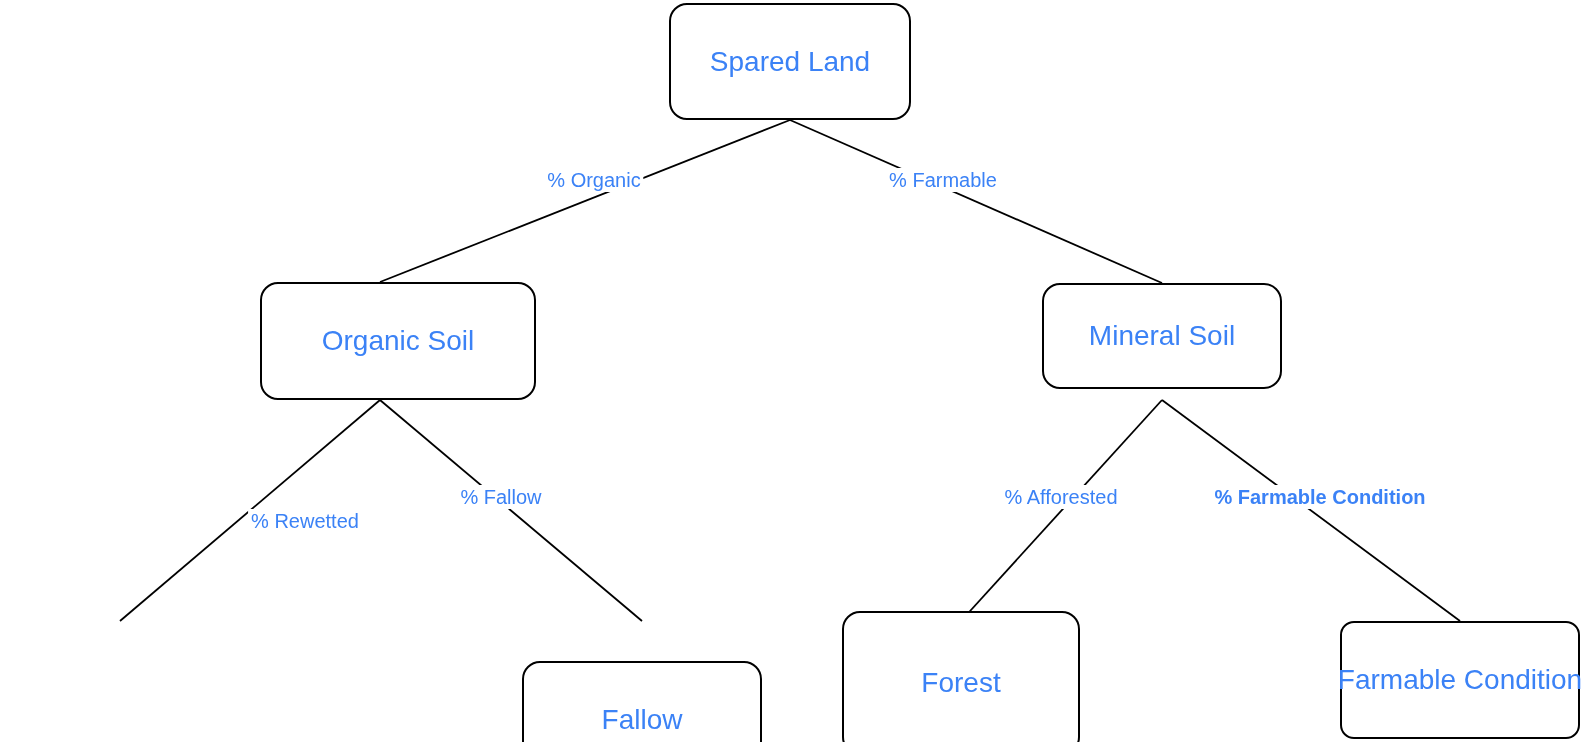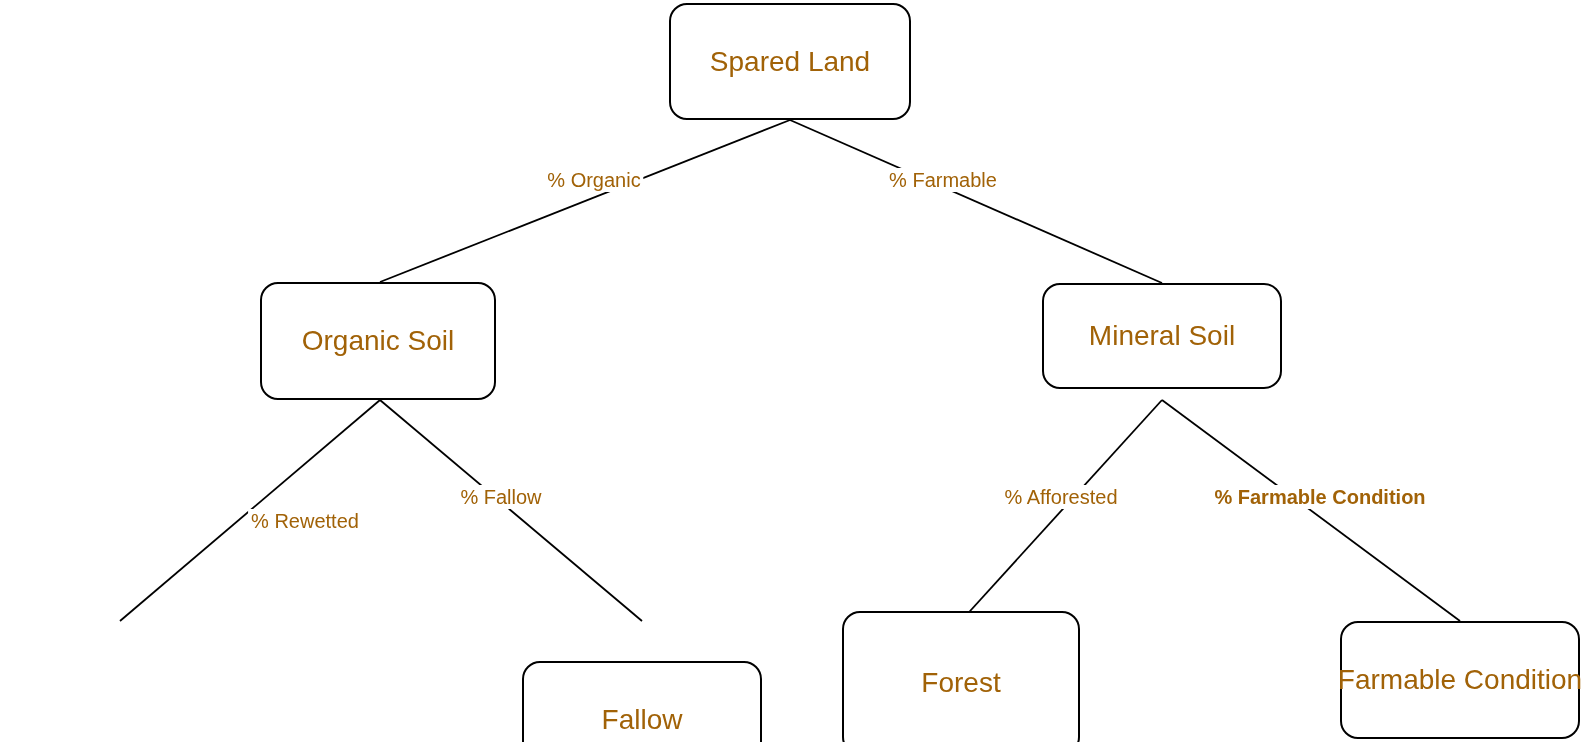--- a/index.html
+++ b/index.html
@@ -6,21 +6,21 @@
     margin: 0;
     padding: 0;
     background: #ffffff;
   }
   .canvas {
     position: relative;
     width: 1582px;
     height: 742px;
     background: #ffffff;
     font-family: "Liberation Sans", sans-serif;
-    color: #a16207;
+    color: #3b82f6;
     overflow: hidden;
   }
   .edges-layer {
     position: absolute;
     left: 0;
     top: 0;
     width: 1582px;
     height: 742px;
   }
   .edges-layer line {
@@ -61,38 +61,38 @@
     <line x1="380" y1="400" x2="120" y2="621"></line>
     <line x1="380" y1="400" x2="642" y2="621"></line>
     <line x1="1162" y1="400" x2="961" y2="621"></line>
     <line x1="1162" y1="400" x2="1460" y2="621"></line>
   </svg>
 
   <div class="node" style="left:669px; top:3px; width:242px; height:117px;">
     <span>Spared Land</span>
   </div>
 
-  <div class="node" style="left:260px; top:282px; width:236px; height:118px;">
+  <div class="node" style="left:260px; top:282px; width:276px; height:118px;">
     <span>Organic Soil</span>
   </div>
 
   <div class="node" style="left:1042px; top:283px; width:240px; height:106px;">
     <span>Mineral Soil</span>
   </div>
 
 
   <div class="node" style="left:522px; top:621px; width:240px; height:118px;margin-top:40px;">
     <span>Fallow</span>
   </div>
 
   <div class="node" style="left:842px; top:588px; width:238px; height:144px;margin-top:23px;">
     <span>Forest</span>
   </div>
 
-  <div class="node" style="left:1340px; top:621px; width:240px; height:118px;">
+  <div class="node" style="left:1340px; top:621px; width:240px; height:118px;border-radius:14px;">
     <span>Farmable Condition</span>
   </div>
 
   <span class="edge-label" style="left:594px; top:180px;">% Organic</span>
 
   <span class="edge-label" style="left:943px; top:180px;">% Farmable</span>
 
   <span class="edge-label" style="left:305px; top:521px;">% Rewetted</span>
 
   <span class="edge-label" style="left:501px; top:497px;">% Fallow</span>

